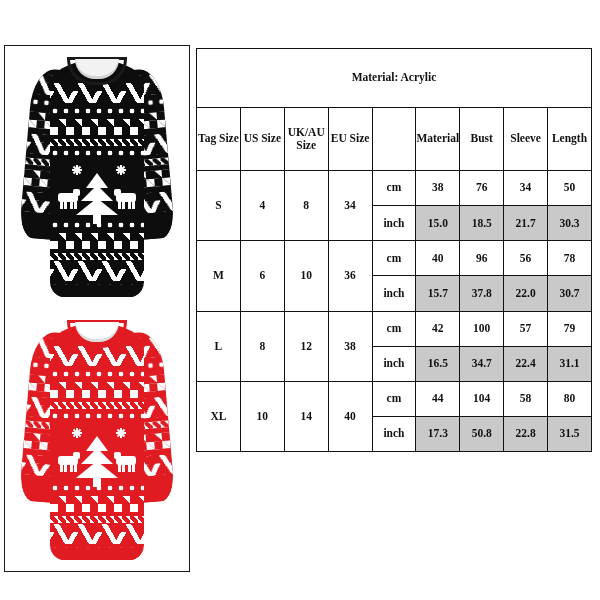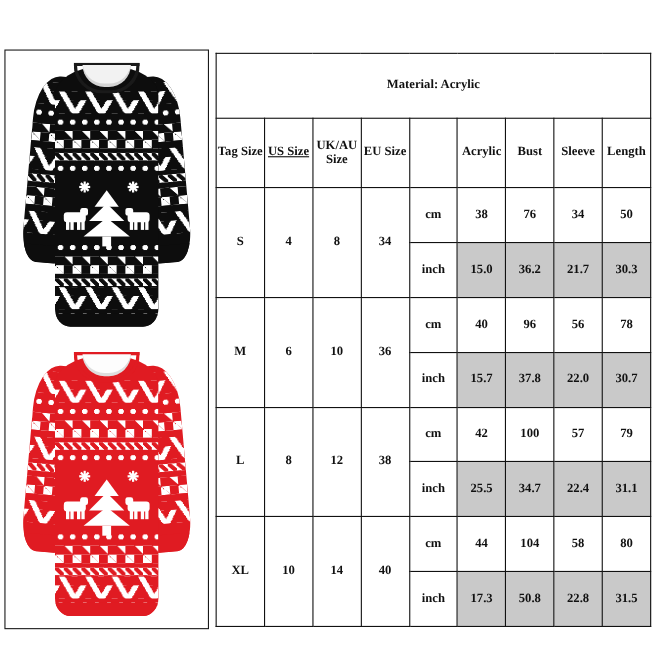--- a/index.html
+++ b/index.html
@@ -132,40 +132,40 @@
   .cuff.red{background:#e01b22;}
 
   .hem{position:absolute;bottom:0;left:0;width:100%;height:12px;}
   .hem.black{background:#0d0d0d;}
   .hem.red{background:#e01b22;}
 
   
   .tbl-wrap{position:absolute;left:196px;top:48px;width:396px;height:522px;}
   table.size{
     border-collapse:collapse;
-    width:396px;height:522px;
+    width:396px;height:404px;
     table-layout:fixed;
     font-family:"Liberation Serif", serif;
   }
   table.size td{
     border:1.4px solid #111111;
     text-align:center;
     vertical-align:middle;
     font-weight:bold;
     font-size:11.5px;
     color:#111111;
     padding:0;
     line-height:1.15;
   }
   td.title{font-size:14.5px;height:58px;}
   td.hdr{height:62px;font-size:11.5px;}
   td.unit{font-size:10.5px;width:40px;}
   td.gray{background:#c9c9c9;}
   td.sizecell{font-size:12px;}
-  .c-tag{width:46px;} .c-us{width:46px;text-decoration:underline;} .c-uk{width:50px;} .c-eu{width:50px;}
+  .c-tag{width:46px;} .c-us{width:46px;} .c-uk{width:50px;} .c-eu{width:50px;}
   .c-unit{width:40px;} .c-sh{width:54px;} .c-bu{width:38px;} .c-sl{width:42px;} .c-le{width:46px;}
 </style>
 </head>
 <body>
 
 <div class="page">
 
   <div class="img-panel">
 
     <div class="garment-slot">
@@ -336,41 +336,41 @@
         <tr>
           <td class="title" colspan="9">Material: Acrylic</td>
         </tr>
 
         <tr>
           <td class="hdr c-tag">Tag Size</td>
           <td class="hdr c-us">US Size</td>
           <td class="hdr c-uk">UK/AU Size</td>
           <td class="hdr c-eu">EU Size</td>
           <td class="hdr c-unit"></td>
-          <td class="hdr c-sh">Acrylic</td>
+          <td class="hdr c-sh">Material</td>
           <td class="hdr c-bu">Bust</td>
           <td class="hdr c-sl">Sleeve</td>
           <td class="hdr c-le">Length</td>
         </tr>
 
         <tr>
           <td class="sizecell" rowspan="2">S</td>
           <td class="sizecell" rowspan="2">4</td>
           <td class="sizecell" rowspan="2">8</td>
           <td class="sizecell" rowspan="2">34</td>
           <td class="unit">cm</td>
           <td>38</td>
           <td>76</td>
           <td>34</td>
           <td>50</td>
         </tr>
         <tr>
           <td class="unit">inch</td>
           <td class="gray">15.0</td>
-          <td class="gray">36.2</td>
+          <td class="gray">18.5</td>
           <td class="gray">21.7</td>
           <td class="gray">30.3</td>
         </tr>
 
         <tr>
           <td class="sizecell" rowspan="2">M</td>
           <td class="sizecell" rowspan="2">6</td>
           <td class="sizecell" rowspan="2">10</td>
           <td class="sizecell" rowspan="2">36</td>
           <td class="unit">cm</td>
@@ -393,21 +393,21 @@
           <td class="sizecell" rowspan="2">12</td>
           <td class="sizecell" rowspan="2">38</td>
           <td class="unit">cm</td>
           <td>42</td>
           <td>100</td>
           <td>57</td>
           <td>79</td>
         </tr>
         <tr>
           <td class="unit">inch</td>
-          <td class="gray">25.5</td>
+          <td class="gray">16.5</td>
           <td class="gray">34.7</td>
           <td class="gray">22.4</td>
           <td class="gray">31.1</td>
         </tr>
 
         <tr>
           <td class="sizecell" rowspan="2">XL</td>
           <td class="sizecell" rowspan="2">10</td>
           <td class="sizecell" rowspan="2">14</td>
           <td class="sizecell" rowspan="2">40</td>

